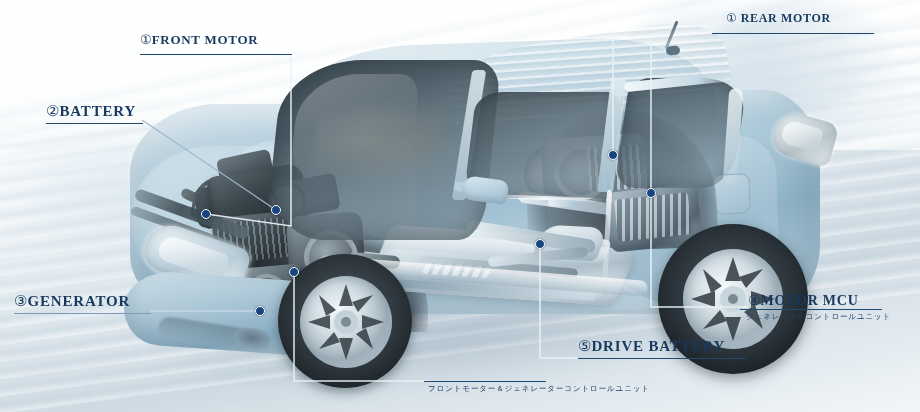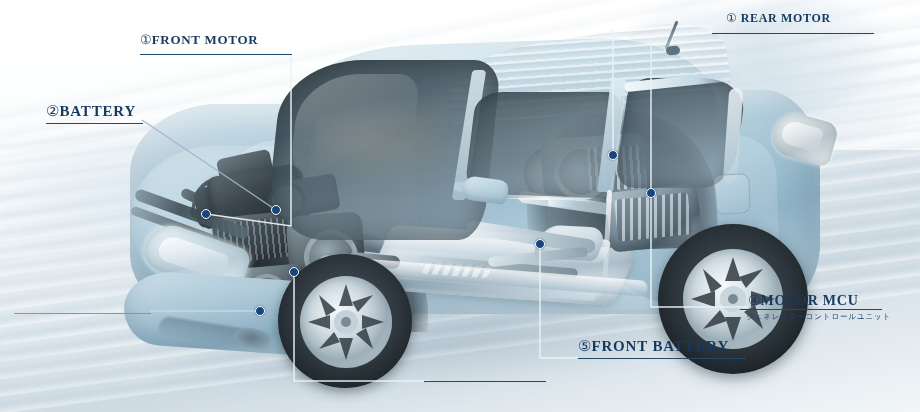--- a/index.html
+++ b/index.html
@@ -482,39 +482,43 @@
     <div class="lbl" style="left:140px;top:32px;font-size:13px;">
       <span class="num">①</span><span>FRONT MOTOR</span>
     </div>
     <div class="rule" style="left:140px;top:54px;width:152px;"></div>
 
     <div class="lbl" style="left:46px;top:102px;font-size:15px;">
       <span class="num">②</span><span>BATTERY</span>
     </div>
     <div class="rule" style="left:46px;top:123px;width:97px;"></div>
 
+    <div class="lbl" style="left:14px;top:292px;font-size:15px;">
+      <span class="num">③</span><span>GENERATOR</span>
+    </div>
     <div class="rule light" style="left:14px;top:313px;width:137px;"></div>
 
     <div class="lbl" style="left:726px;top:11px;font-size:12px;">
       <span class="num">①</span><span style="margin-left:4px">REAR MOTOR</span>
     </div>
     <div class="rule" style="left:712px;top:33px;width:162px;"></div>
 
     <div class="lbl" style="left:748px;top:292px;font-size:14px;">
       <span class="num">④</span><span>MOTOR MCU</span>
     </div>
     <div class="rule" style="left:740px;top:309px;width:142px;"></div>
     <div class="sub" style="left:746px;top:312px;">ジェネレーターコントロールユニット</div>
 
     <div class="lbl" style="left:578px;top:337px;font-size:15px;">
-      <span class="num">⑤</span><span>FRONT BATTERY</span>
+      <span class="num">⑤</span><span>DRIVE BATTERY</span>
     </div>
     <div class="rule" style="left:578px;top:358px;width:168px;"></div>
 
     <div class="rule" style="left:424px;top:381px;width:122px;"></div>
+    <div class="sub" style="left:428px;top:384px;">フロントモーター＆ジェネレーターコントロールユニット</div>
 
     <div id="marker-host">
         <div class="dot" style="left: 271px; top: 205px;"></div>
         <div class="dot" style="left: 201px; top: 209px;"></div>
         <div class="dot" style="left: 289px; top: 267px;"></div>
         <div class="dot" style="left: 255px; top: 306px;"></div>
         <div class="dot" style="left: 535px; top: 239px;"></div>
         <div class="dot" style="left: 608px; top: 150px;"></div>
         <div class="dot" style="left: 646px; top: 188px;"></div>
       </div>

